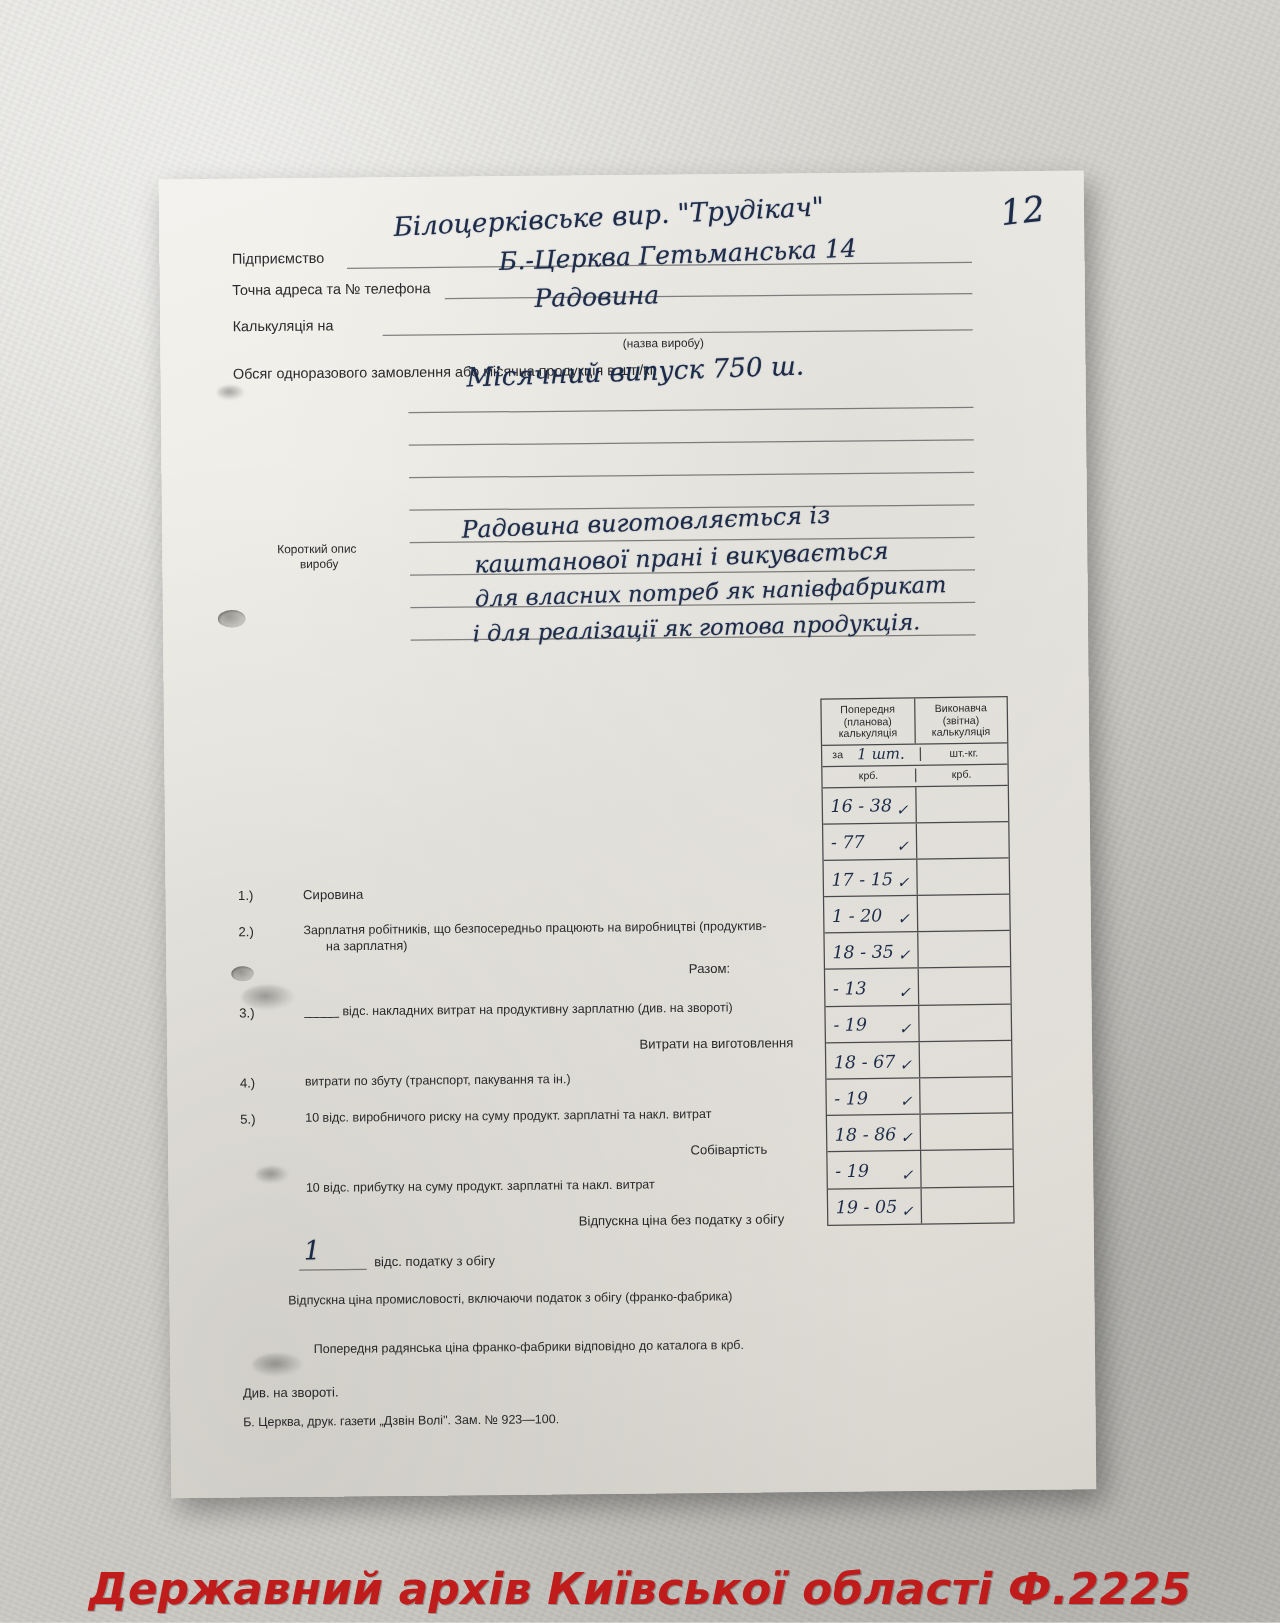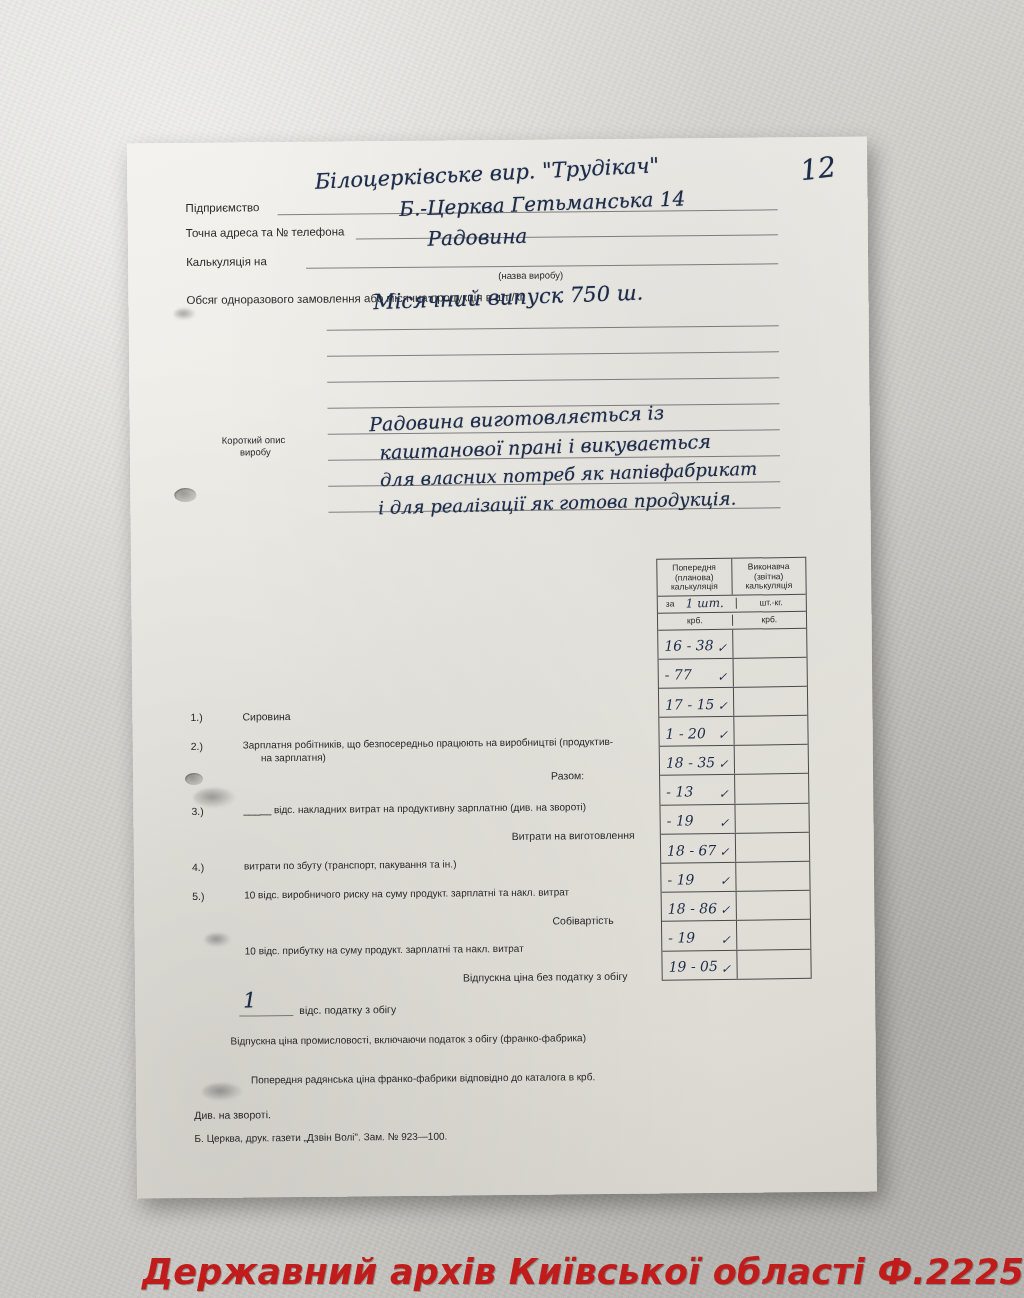--- a/index.html
+++ b/index.html
@@ -171,21 +171,21 @@
     background: radial-gradient(ellipse at 45% 45%, rgba(70,70,70,.45) 0%, rgba(120,120,120,.12) 60%, rgba(0,0,0,0) 80%);
     filter: blur(1px);
   }
 
   
   #caption {
     position: absolute;
     left: 0;
     right: 0;
     bottom: 6px;
-    text-align: right;
+    text-align: center;
     color: #c01c1c;
     font-family: "DejaVu Sans", sans-serif;
     font-weight: bold;
     font-style: italic;
     font-size: 35px;
     letter-spacing: .2px;
     text-shadow: 1px 1px 0 rgba(0,0,0,.25);
   }
 </style>
 </head>

